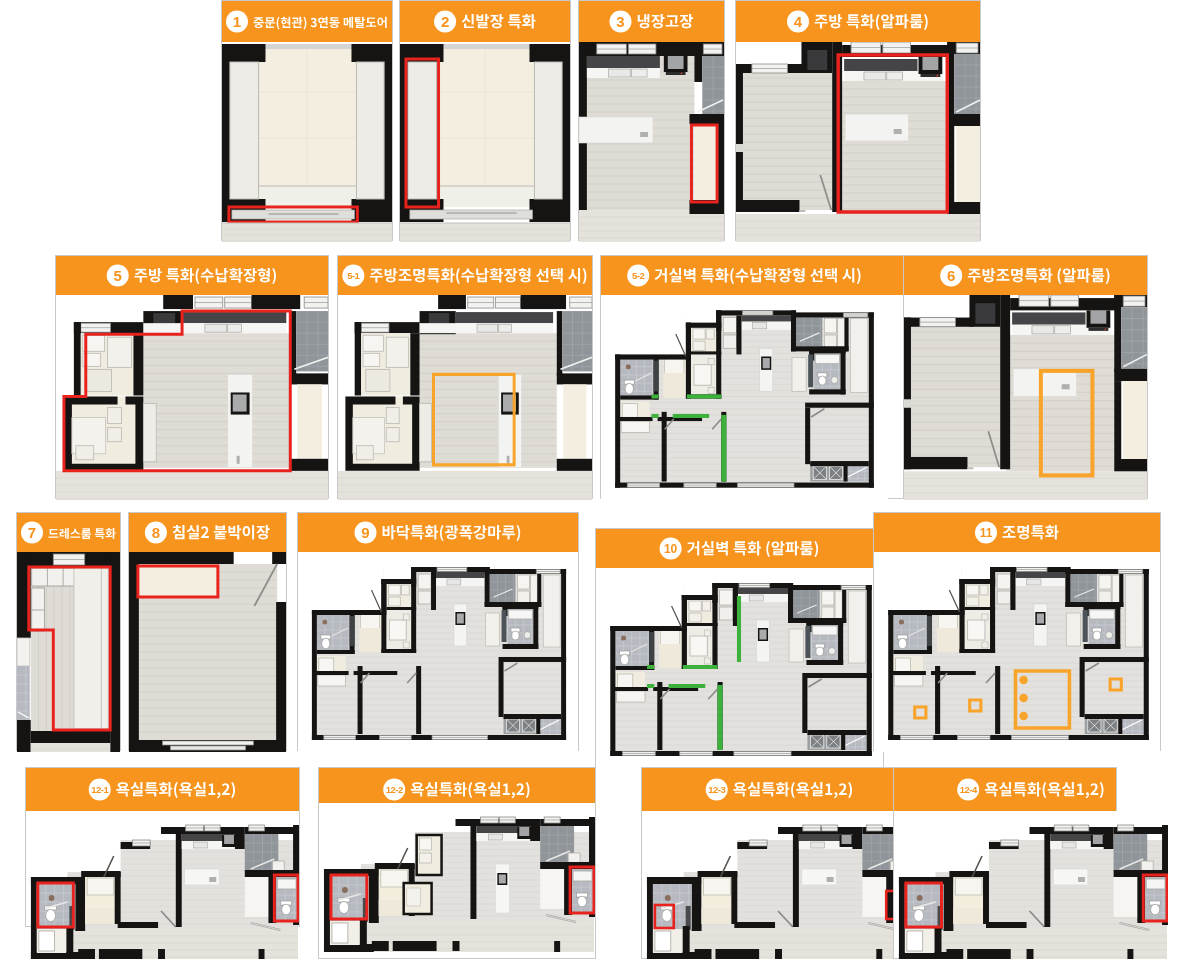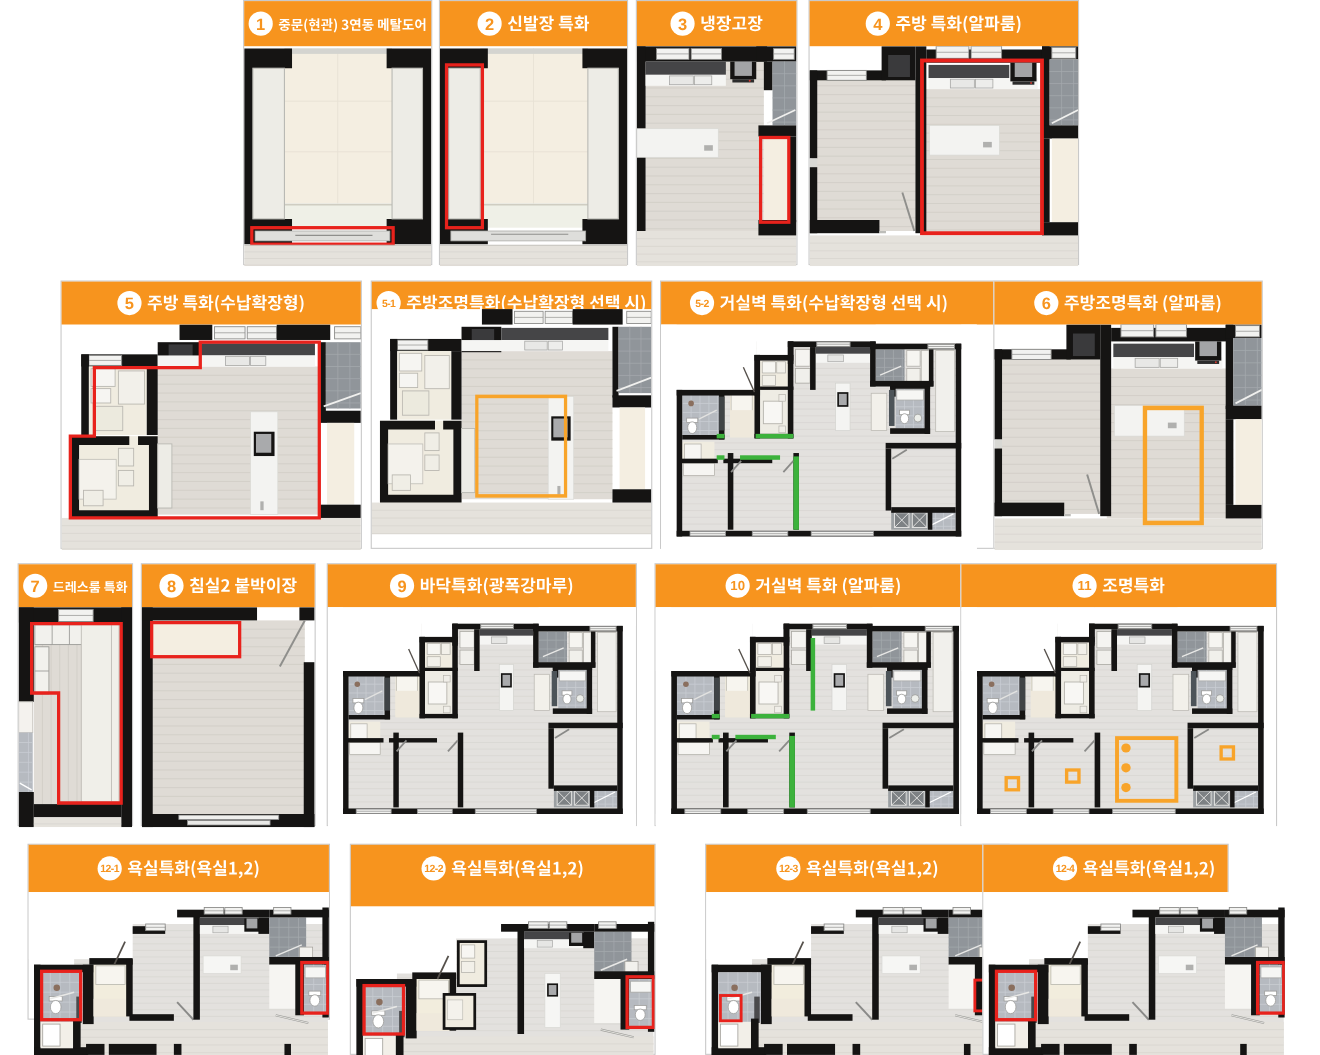--- a/index.html
+++ b/index.html
@@ -307,21 +307,21 @@
 <rect x="243" y="89" width="25" height="74" fill="#f4eee1"></rect>
 
 <rect x="236" y="163" width="38" height="12" fill="#151413"></rect>
 
 <path d="M30 39H127V16H236V175H8V101H30Z" fill="none" stroke="#e8221c" stroke-width="3"></path>
 </svg>
   </div>
 
 <div class="panel" style="left:337px;top:255px;width:256px;height:244px">
 
-<div class="hdr" style="height:25px">
+<div class="hdr" style="height:39px">
       <svg width="254" height="39">
         <circle cx="15.3" cy="19.5" r="11" fill="#ffffff"></circle>
         <text x="15.3" y="22.9" font-family="Liberation Sans, sans-serif" font-size="9.5" font-weight="bold" fill="#f7941e" text-anchor="middle" letter-spacing="-0.5">5-1</text>
         <path transform="translate(31.3 25.0)" d="M5.9 -11.4H7.7V-11Q7.7 -10.2 7.5 -9.5Q7.3 -8.8 6.8 -8.2Q6.3 -7.6 5.6 -7.2Q4.9 -6.7 4 -6.4Q3.1 -6 2 -5.9L1.3 -7.5Q2.2 -7.6 3 -7.9Q3.7 -8.1 4.3 -8.5Q4.8 -8.8 5.2 -9.2Q5.6 -9.6 5.8 -10.1Q5.9 -10.5 5.9 -11ZM6.5 -11.4H8.3V-11Q8.3 -10.5 8.5 -10.1Q8.7 -9.6 9.1 -9.2Q9.4 -8.8 10 -8.5Q10.5 -8.1 11.3 -7.9Q12.1 -7.6 13 -7.5L12.3 -5.9Q11.2 -6 10.3 -6.4Q9.4 -6.7 8.7 -7.2Q8 -7.6 7.5 -8.2Q7 -8.8 6.8 -9.5Q6.5 -10.2 6.5 -11ZM6 -3.9H8.1V1.4H6ZM0.6 -5.1H13.6V-3.4H0.6ZM1.8 -12.2H12.4V-10.6H1.8Z M21.5 -4.2Q23 -4.2 24.1 -3.9Q25.2 -3.5 25.8 -2.9Q26.4 -2.3 26.4 -1.4Q26.4 -0.5 25.8 0.1Q25.2 0.7 24.1 1.1Q23 1.4 21.5 1.4Q20 1.4 18.9 1.1Q17.8 0.7 17.2 0.1Q16.6 -0.5 16.6 -1.4Q16.6 -2.3 17.2 -2.9Q17.8 -3.5 18.9 -3.9Q20 -4.2 21.5 -4.2ZM21.5 -2.6Q20.6 -2.6 20 -2.5Q19.3 -2.3 19 -2.1Q18.7 -1.8 18.7 -1.4Q18.7 -1 19 -0.7Q19.3 -0.5 20 -0.3Q20.6 -0.2 21.5 -0.2Q22.4 -0.2 23 -0.3Q23.7 -0.5 24 -0.7Q24.3 -1 24.3 -1.4Q24.3 -1.8 24 -2.1Q23.7 -2.3 23 -2.5Q22.4 -2.6 21.5 -2.6ZM24.1 -13H26.2V-4.5H24.1ZM25.6 -9.6H28.1V-7.9H25.6ZM15.3 -12.1H17.3V-10.3H20.2V-12.1H22.2V-5.3H15.3ZM17.3 -8.7V-6.9H20.2V-8.7Z M29.2 -2H42.2V-0.3H29.2ZM34.6 -5.1H36.7V-1.5H34.6ZM34.6 -11.1H36.3V-10.6Q36.3 -9.7 36 -8.9Q35.8 -8 35.3 -7.3Q34.8 -6.6 34.1 -6.1Q33.4 -5.5 32.5 -5.1Q31.6 -4.7 30.5 -4.5L29.7 -6.1Q30.6 -6.3 31.4 -6.6Q32.2 -6.9 32.8 -7.3Q33.4 -7.8 33.7 -8.3Q34.1 -8.8 34.3 -9.4Q34.6 -10 34.6 -10.6ZM35 -11.1H36.7V-10.6Q36.7 -10 36.9 -9.4Q37.1 -8.9 37.5 -8.3Q37.9 -7.8 38.5 -7.4Q39.1 -7 39.9 -6.6Q40.7 -6.3 41.7 -6.2L40.9 -4.6Q39.8 -4.8 38.8 -5.2Q37.9 -5.6 37.2 -6.1Q36.5 -6.7 36 -7.4Q35.5 -8 35.2 -8.9Q35 -9.7 35 -10.6ZM30.2 -11.9H41V-10.3H30.2Z M50.3 -10.9H54V-9.3H50.3ZM50.3 -8H54.1V-6.4H50.3ZM53.4 -13H55.4V-4.6H53.4ZM44 -11.9H50.8V-5.3H44ZM48.8 -10.3H46V-7H48.8ZM50.6 -4.2Q52.8 -4.2 54.2 -3.5Q55.5 -2.7 55.5 -1.4Q55.5 -0.1 54.2 0.6Q52.8 1.4 50.6 1.4Q48.3 1.4 47 0.6Q45.6 -0.1 45.6 -1.4Q45.6 -2.7 47 -3.5Q48.3 -4.2 50.6 -4.2ZM50.6 -2.6Q49.6 -2.6 49 -2.5Q48.4 -2.4 48 -2.1Q47.7 -1.8 47.7 -1.4Q47.7 -1 48 -0.7Q48.4 -0.5 49 -0.3Q49.6 -0.2 50.6 -0.2Q51.5 -0.2 52.1 -0.3Q52.8 -0.5 53.1 -0.7Q53.4 -1 53.4 -1.4Q53.4 -1.8 53.1 -2.1Q52.8 -2.4 52.1 -2.5Q51.5 -2.6 50.6 -2.6Z M57.7 -5.5H70.6V-3.9H57.7ZM59.1 -3H69.1V1.4H67V-1.4H59.1ZM59.3 -8H69.3V-6.4H59.3ZM59.3 -12.7H69.2V-11.1H61.3V-7.2H59.3ZM60.7 -10.3H68.8V-8.8H60.7Z M75.2 -4.5H77.3V-2.2H75.2ZM81.3 -13H83.3V1.4H81.3ZM82.6 -7.2H85.2V-5.5H82.6ZM72 -1 71.8 -2.7Q73 -2.7 74.5 -2.7Q76 -2.7 77.5 -2.8Q79.1 -2.9 80.6 -3.1L80.7 -1.6Q79.2 -1.3 77.7 -1.2Q76.1 -1.1 74.7 -1Q73.2 -1 72 -1ZM72 -11.4H80.5V-9.8H72ZM76.3 -9.2Q77.3 -9.2 78.1 -8.9Q78.9 -8.5 79.3 -7.9Q79.8 -7.3 79.8 -6.5Q79.8 -5.7 79.3 -5.1Q78.9 -4.5 78.1 -4.2Q77.3 -3.8 76.3 -3.8Q75.3 -3.8 74.5 -4.2Q73.7 -4.5 73.2 -5.1Q72.8 -5.7 72.8 -6.5Q72.8 -7.3 73.2 -7.9Q73.7 -8.5 74.5 -8.9Q75.3 -9.2 76.3 -9.2ZM76.3 -7.7Q75.6 -7.7 75.2 -7.4Q74.7 -7.1 74.7 -6.5Q74.7 -6 75.2 -5.7Q75.6 -5.4 76.3 -5.4Q77 -5.4 77.4 -5.7Q77.8 -6 77.8 -6.5Q77.8 -7.1 77.4 -7.4Q77 -7.7 76.3 -7.7ZM75.2 -12.9H77.3V-10.2H75.2Z M89.2 3.1Q88.1 1.3 87.5 -0.6Q86.9 -2.6 86.9 -4.9Q86.9 -7.2 87.5 -9.2Q88.1 -11.1 89.2 -12.9L90.6 -12.3Q89.6 -10.6 89.2 -8.7Q88.7 -6.8 88.7 -4.9Q88.7 -3 89.2 -1.1Q89.6 0.8 90.6 2.5Z M97.5 -12.6H99.3V-11.9Q99.3 -11.1 99 -10.3Q98.8 -9.5 98.3 -8.9Q97.8 -8.2 97 -7.7Q96.3 -7.1 95.4 -6.8Q94.5 -6.4 93.3 -6.2L92.5 -7.9Q93.5 -8 94.3 -8.3Q95.1 -8.6 95.7 -9Q96.3 -9.4 96.7 -9.9Q97.1 -10.4 97.3 -10.9Q97.5 -11.4 97.5 -11.9ZM97.8 -12.6H99.6V-11.9Q99.6 -11.4 99.8 -10.9Q100 -10.4 100.4 -9.9Q100.8 -9.4 101.4 -9Q102 -8.6 102.8 -8.3Q103.6 -8 104.6 -7.9L103.8 -6.2Q102.6 -6.4 101.7 -6.8Q100.8 -7.1 100.1 -7.7Q99.3 -8.2 98.9 -8.9Q98.4 -9.5 98.1 -10.3Q97.8 -11.1 97.8 -11.9ZM97.5 -3.9H99.5V1.4H97.5ZM92.1 -5.2H105V-3.5H92.1Z M115.5 -13H117.6V-5.4H115.5ZM117 -10.1H119.5V-8.4H117ZM106.9 -12.4H108.9V-6.5H106.9ZM106.9 -7.5H108.1Q109.6 -7.5 111.1 -7.7Q112.7 -7.8 114.4 -8.1L114.7 -6.5Q112.9 -6.1 111.3 -6Q109.6 -5.9 108.1 -5.9H106.9ZM108.2 -4.8H110.2V-3.3H115.6V-4.8H117.6V1.2H108.2ZM110.2 -1.7V-0.4H115.6V-1.7Z M123.8 -6.4H125.9V-4.4H123.8ZM129.9 -13H132V-3.2H129.9ZM131.2 -8.9H133.8V-7.2H131.2ZM120.6 -3.5 120.4 -5.1Q121.7 -5.1 123.2 -5.1Q124.7 -5.1 126.3 -5.2Q127.8 -5.3 129.3 -5.5L129.4 -4Q127.9 -3.8 126.4 -3.7Q124.8 -3.6 123.4 -3.5Q121.9 -3.5 120.6 -3.5ZM122.2 -2.6H132V1.4H129.9V-1H122.2ZM120.8 -11.9H128.9V-10.5H120.8ZM124.8 -10.1Q126.4 -10.1 127.4 -9.5Q128.3 -9 128.3 -8Q128.3 -7 127.4 -6.4Q126.4 -5.8 124.8 -5.8Q123.3 -5.8 122.3 -6.4Q121.3 -7 121.3 -8Q121.3 -9 122.3 -9.5Q123.3 -10.1 124.8 -10.1ZM124.8 -8.8Q124.1 -8.8 123.7 -8.6Q123.3 -8.4 123.3 -8Q123.3 -7.6 123.7 -7.4Q124.1 -7.2 124.8 -7.2Q125.6 -7.2 126 -7.4Q126.4 -7.6 126.4 -8Q126.4 -8.4 126 -8.6Q125.6 -8.8 124.8 -8.8ZM123.8 -13.1H125.9V-11.3H123.8Z M138 -11.4H139.7V-10.5Q139.7 -9.1 139.3 -7.9Q138.8 -6.7 137.9 -5.7Q137 -4.8 135.7 -4.4L134.6 -6Q135.8 -6.4 136.6 -7.1Q137.3 -7.8 137.7 -8.7Q138 -9.6 138 -10.5ZM138.4 -11.4H140.1V-10.5Q140.1 -9.6 140.5 -8.9Q140.8 -8.1 141.5 -7.5Q142.2 -6.8 143.4 -6.5L142.4 -4.9Q141 -5.3 140.2 -6.1Q139.3 -7 138.9 -8.1Q138.4 -9.2 138.4 -10.5ZM135.2 -12H142.9V-10.4H135.2ZM144.1 -13H146.1V-4.5H144.1ZM145.6 -9.7H148V-8H145.6ZM141.4 -4.2Q142.9 -4.2 144 -3.9Q145.1 -3.5 145.7 -2.9Q146.3 -2.3 146.3 -1.4Q146.3 -0.5 145.7 0.1Q145.1 0.7 144 1Q142.9 1.4 141.4 1.4Q140 1.4 138.9 1Q137.8 0.7 137.2 0.1Q136.6 -0.5 136.6 -1.4Q136.6 -2.3 137.2 -2.9Q137.8 -3.5 138.9 -3.9Q140 -4.2 141.4 -4.2ZM141.4 -2.6Q140.5 -2.6 139.9 -2.5Q139.3 -2.4 139 -2.1Q138.6 -1.8 138.6 -1.4Q138.6 -1 139 -0.7Q139.3 -0.5 139.9 -0.3Q140.5 -0.2 141.4 -0.2Q142.4 -0.2 143 -0.3Q143.6 -0.5 143.9 -0.7Q144.2 -1 144.2 -1.4Q144.2 -1.8 143.9 -2.1Q143.6 -2.4 143 -2.5Q142.4 -2.6 141.4 -2.6Z M157.2 -9.8H159.8V-8.2H157.2ZM157.2 -7H159.8V-5.3H157.2ZM149.1 -11.7H157V-10.1H149.1ZM153.2 -9.6Q154.2 -9.6 154.9 -9.2Q155.7 -8.9 156.1 -8.3Q156.5 -7.7 156.5 -6.9Q156.5 -6.1 156.1 -5.5Q155.7 -4.9 154.9 -4.5Q154.2 -4.2 153.2 -4.2Q152.2 -4.2 151.4 -4.5Q150.7 -4.9 150.2 -5.5Q149.8 -6.1 149.8 -6.9Q149.8 -7.7 150.2 -8.3Q150.7 -8.9 151.4 -9.2Q152.2 -9.6 153.2 -9.6ZM153.2 -8Q152.5 -8 152.1 -7.7Q151.7 -7.5 151.7 -6.9Q151.7 -6.3 152.1 -6Q152.5 -5.7 153.2 -5.7Q153.8 -5.7 154.2 -6Q154.6 -6.3 154.6 -6.9Q154.6 -7.5 154.2 -7.7Q153.8 -8 153.2 -8ZM152.1 -13.1H154.2V-10.6H152.1ZM159 -13H161.1V-3.8H159ZM156.2 -3.7Q157.8 -3.7 158.9 -3.4Q160 -3.1 160.6 -2.5Q161.2 -1.9 161.2 -1.1Q161.2 -0.4 160.6 0.2Q160 0.8 158.9 1.1Q157.8 1.4 156.2 1.4Q154.7 1.4 153.6 1.1Q152.5 0.8 151.9 0.2Q151.3 -0.4 151.3 -1.1Q151.3 -1.9 151.9 -2.5Q152.5 -3.1 153.6 -3.4Q154.7 -3.7 156.2 -3.7ZM156.2 -2.1Q154.9 -2.1 154.2 -1.9Q153.5 -1.6 153.5 -1.1Q153.5 -0.7 154.2 -0.4Q154.9 -0.2 156.2 -0.2Q157.6 -0.2 158.3 -0.4Q159 -0.7 159 -1.1Q159 -1.6 158.3 -1.9Q157.6 -2.1 156.2 -2.1Z M174.2 -9.9H177.5V-8.3H174.2ZM170.2 -12.1H171.8V-10.6Q171.8 -9.1 171.4 -7.8Q171 -6.5 170.1 -5.6Q169.2 -4.6 167.9 -4.1L166.8 -5.7Q167.7 -6 168.3 -6.5Q169 -7 169.4 -7.7Q169.8 -8.3 170 -9.1Q170.2 -9.8 170.2 -10.6ZM170.6 -12.1H172.2V-10.5Q172.2 -9.8 172.4 -9.2Q172.6 -8.5 173 -7.9Q173.4 -7.3 174 -6.8Q174.6 -6.4 175.4 -6.1L174.4 -4.5Q173.1 -5 172.2 -5.9Q171.4 -6.8 171 -8Q170.6 -9.2 170.6 -10.5ZM176.8 -13H178.9V-2.4H176.8ZM169.4 -0.5H179.2V1.1H169.4ZM169.4 -3.4H171.4V0.4H169.4Z M181.6 -6.4H182.6Q183.6 -6.4 184.5 -6.5Q185.3 -6.5 186 -6.5Q186.8 -6.6 187.6 -6.7L187.8 -5.1Q187 -5 186.2 -4.9Q185.4 -4.8 184.5 -4.8Q183.7 -4.8 182.6 -4.8H181.6ZM181.6 -12H187.3V-10.4H183.6V-5.5H181.6ZM183 -9.2H187.1V-7.7H183ZM191.4 -13H193.4V-4.2H191.4ZM189.7 -9.5H192V-7.8H189.7ZM188.3 -12.7H190.3V-4.3H188.3ZM183.5 -3.6H193.4V1.4H191.3V-2H183.5Z M202.4 -11.9H204.1V-9.8Q204.1 -8.4 203.8 -7.1Q203.6 -5.8 203.1 -4.7Q202.6 -3.6 201.8 -2.8Q201 -1.9 200 -1.4L198.7 -3.1Q199.7 -3.6 200.4 -4.3Q201 -4.9 201.5 -5.8Q202 -6.7 202.2 -7.7Q202.4 -8.7 202.4 -9.8ZM202.8 -11.9H204.5V-9.8Q204.5 -8.8 204.7 -7.8Q204.9 -6.9 205.4 -6Q205.8 -5.2 206.5 -4.5Q207.1 -3.9 208.1 -3.5L206.9 -1.8Q205.8 -2.3 205.1 -3.1Q204.3 -3.9 203.8 -4.9Q203.3 -6 203.1 -7.2Q202.8 -8.5 202.8 -9.8ZM208.7 -13H210.8V1.4H208.7Z M214.8 3.1 213.3 2.5Q214.3 0.8 214.8 -1.1Q215.2 -3 215.2 -4.9Q215.2 -6.8 214.8 -8.7Q214.3 -10.6 213.3 -12.3L214.8 -12.9Q215.9 -11.1 216.5 -9.2Q217.1 -7.2 217.1 -4.9Q217.1 -2.6 216.5 -0.6Q215.9 1.3 214.8 3.1Z" fill="#ffffff"></path>
       </svg>
     </div>
 
 <svg width="254" height="205" viewBox="0 0 274 204" preserveAspectRatio="none">
 
 <rect x="88" y="38" width="148" height="134" fill="#dfdbd5"></rect>
@@ -860,21 +860,21 @@
       <line x1="240" y1="19.5" x2="264" y2="19.5" stroke="#8a8a88" stroke-width="0.6"></line>
 
 <line x1="74" y1="38" x2="84" y2="60" stroke="#55504b" stroke-width="1.2"></line>
 
 <line x1="63" y1="131" x2="72" y2="121" stroke="#8a8a88" stroke-width="1.6"></line>
 <line x1="110" y1="131" x2="119" y2="121" stroke="#8a8a88" stroke-width="1.6"></line>
 <line x1="208" y1="119" x2="221" y2="111" stroke="#8a8a88" stroke-width="1.6"></line>
 </svg>
   </div>
 
-<div class="panel" style="left:595px;top:512px;width:289px;height:239px">
+<div class="panel" style="left:595px;top:528px;width:289px;height:239px">
 
 <div class="hdr" style="height:39px">
       <svg width="287" height="39">
         <circle cx="74.6" cy="19.5" r="11" fill="#ffffff"></circle>
         <text x="74.6" y="23.8" font-family="Liberation Sans, sans-serif" font-size="12" font-weight="bold" fill="#f7941e" text-anchor="middle">10</text>
         <path transform="translate(90.6 25.0)" d="M10.6 -13H12.6V1.4H10.6ZM7.8 -7.5H11.6V-5.8H7.8ZM5.9 -11.5H7.9Q7.9 -9.9 7.6 -8.4Q7.3 -6.9 6.6 -5.6Q5.9 -4.3 4.6 -3.2Q3.4 -2 1.5 -1.1L0.5 -2.7Q2 -3.5 3 -4.3Q4.1 -5.2 4.7 -6.2Q5.3 -7.3 5.6 -8.5Q5.9 -9.7 5.9 -11.1ZM1.1 -11.5H7V-9.9H1.1Z M24.7 -13H26.8V-5.7H24.7ZM17.2 -5.1H26.8V-1.2H19.3V0.2H17.3V-2.7H24.8V-3.5H17.2ZM17.3 -0.3H27.2V1.3H17.3ZM18.3 -12.7H20V-11.6Q20 -10.3 19.5 -9.1Q19.1 -7.9 18.1 -7Q17.2 -6.1 15.8 -5.7L14.8 -7.3Q15.7 -7.6 16.4 -8Q17 -8.5 17.4 -9.1Q17.9 -9.6 18.1 -10.3Q18.3 -10.9 18.3 -11.6ZM18.7 -12.7H20.4V-11.6Q20.4 -10.9 20.6 -10.3Q20.8 -9.7 21.2 -9.2Q21.6 -8.6 22.2 -8.2Q22.8 -7.8 23.7 -7.5L22.7 -5.9Q21.7 -6.2 20.9 -6.8Q20.2 -7.3 19.7 -8.1Q19.2 -8.8 18.9 -9.7Q18.7 -10.6 18.7 -11.6Z M36.1 -10.9H39.7V-9.2H36.1ZM36.1 -7.9H39.8V-6.3H36.1ZM29.8 -12.1H31.8V-10.1H34.5V-12.1H36.5V-5.1H29.8ZM31.8 -8.6V-6.7H34.5V-8.6ZM31.4 -3.8H41.2V1.4H39.1V-2.1H31.4ZM39.1 -13H41.2V-4.4H39.1Z M46.9 -5.5H59.9V-3.9H46.9ZM48.4 -3H58.3V1.4H56.3V-1.4H48.4ZM48.5 -8H58.5V-6.4H48.5ZM48.5 -12.7H58.4V-11.1H50.6V-7.2H48.5ZM50 -10.3H58.1V-8.8H50Z M64.5 -4.5H66.6V-2.2H64.5ZM70.5 -13H72.6V1.4H70.5ZM71.9 -7.2H74.4V-5.5H71.9ZM61.3 -1 61 -2.7Q62.3 -2.7 63.8 -2.7Q65.2 -2.7 66.8 -2.8Q68.4 -2.9 69.8 -3.1L70 -1.6Q68.5 -1.3 66.9 -1.2Q65.4 -1.1 63.9 -1Q62.5 -1 61.3 -1ZM61.3 -11.4H69.7V-9.8H61.3ZM65.5 -9.2Q66.6 -9.2 67.4 -8.9Q68.2 -8.5 68.6 -7.9Q69.1 -7.3 69.1 -6.5Q69.1 -5.7 68.6 -5.1Q68.2 -4.5 67.4 -4.2Q66.6 -3.8 65.5 -3.8Q64.5 -3.8 63.7 -4.2Q62.9 -4.5 62.5 -5.1Q62 -5.7 62 -6.5Q62 -7.3 62.5 -7.9Q62.9 -8.5 63.7 -8.9Q64.5 -9.2 65.5 -9.2ZM65.5 -7.7Q64.8 -7.7 64.4 -7.4Q64 -7.1 64 -6.5Q64 -6 64.4 -5.7Q64.8 -5.4 65.5 -5.4Q66.2 -5.4 66.7 -5.7Q67.1 -6 67.1 -6.5Q67.1 -7.1 66.7 -7.4Q66.2 -7.7 65.5 -7.7ZM64.5 -12.9H66.6V-10.2H64.5Z M82 3.1Q80.9 1.3 80.3 -0.6Q79.7 -2.6 79.7 -4.9Q79.7 -7.2 80.3 -9.2Q80.9 -11.1 82 -12.9L83.4 -12.3Q82.4 -10.6 82 -8.7Q81.5 -6.8 81.5 -4.9Q81.5 -3 82 -1.1Q82.4 0.8 83.4 2.5Z M94.1 -13H96.1V-5.8H94.1ZM95.3 -10.2H98V-8.5H95.3ZM86.6 -5.2H96.1V-1.3H88.7V0.4H86.7V-2.8H94.1V-3.7H86.6ZM86.7 -0.4H96.5V1.2H86.7ZM88.7 -12.6Q89.8 -12.6 90.7 -12.2Q91.6 -11.7 92.1 -11Q92.6 -10.3 92.6 -9.3Q92.6 -8.4 92.1 -7.6Q91.6 -6.9 90.7 -6.5Q89.8 -6.1 88.7 -6.1Q87.7 -6.1 86.8 -6.5Q85.9 -6.9 85.4 -7.6Q84.9 -8.4 84.9 -9.3Q84.9 -10.3 85.4 -11Q85.9 -11.7 86.8 -12.2Q87.7 -12.6 88.7 -12.6ZM88.7 -10.9Q88.2 -10.9 87.8 -10.7Q87.4 -10.5 87.2 -10.2Q86.9 -9.8 86.9 -9.3Q86.9 -8.8 87.2 -8.4Q87.4 -8.1 87.8 -7.9Q88.2 -7.7 88.7 -7.7Q89.3 -7.7 89.7 -7.9Q90.1 -8.1 90.3 -8.4Q90.6 -8.8 90.6 -9.3Q90.6 -9.8 90.3 -10.2Q90.1 -10.5 89.7 -10.7Q89.3 -10.9 88.7 -10.9Z M99.3 -11.7H107.2V-10H99.3ZM99.1 -1.9 98.9 -3.6Q100.1 -3.6 101.6 -3.6Q103.1 -3.6 104.6 -3.7Q106.2 -3.8 107.6 -4L107.7 -2.5Q106.3 -2.2 104.7 -2.1Q103.2 -2 101.8 -1.9Q100.3 -1.9 99.1 -1.9ZM100.5 -10.4H102.5V-3.1H100.5ZM104 -10.4H106V-3.1H104ZM108.3 -13H110.3V1.4H108.3ZM109.9 -7.5H112.4V-5.8H109.9Z M113.3 -5.8H126.3V-4.2H113.3ZM118.8 -5.2H120.9V-2.5H118.8ZM115 -3.2H124.8V1.2H115ZM122.8 -1.6H117V-0.4H122.8ZM114.9 -12.7H124.8V-8.9H117V-7.3H115V-10.4H122.7V-11.2H114.9ZM115 -8.1H125V-6.5H115Z M129.2 3.1 127.8 2.5Q128.8 0.8 129.2 -1.1Q129.7 -3 129.7 -4.9Q129.7 -6.8 129.2 -8.7Q128.8 -10.6 127.8 -12.3L129.2 -12.9Q130.3 -11.1 130.9 -9.2Q131.5 -7.2 131.5 -4.9Q131.5 -2.6 130.9 -0.6Q130.3 1.3 129.2 3.1Z" fill="#ffffff"></path>
       </svg>
     </div>
 
 <svg width="287" height="200" viewBox="0 0 281 200" preserveAspectRatio="none">
@@ -1301,21 +1301,21 @@
 <rect x="236" y="138" width="6" height="11" fill="#151413"></rect>
 
 <rect x="12" y="72" width="36" height="44" fill="none" stroke="#e8221c" stroke-width="3"></rect>
 
 <rect x="252" y="64" width="24" height="46" fill="none" stroke="#e8221c" stroke-width="3"></rect>
 </svg>
   </div>
 
 <div class="panel" style="left:318px;top:767px;width:278px;height:192px">
 
-<div class="hdr" style="height:56px">
+<div class="hdr" style="height:35px">
       <svg width="276" height="43">
         <circle cx="75.2" cy="21.5" r="11" fill="#ffffff"></circle>
         <text x="75.2" y="24.9" font-family="Liberation Sans, sans-serif" font-size="9.5" font-weight="bold" fill="#f7941e" text-anchor="middle" letter-spacing="-0.5">12-2</text>
         <path transform="translate(91.2 27.0)" d="M3.5 -8.1H5.6V-5.5H3.5ZM8.6 -8.1H10.6V-5.5H8.6ZM7.1 -12.7Q8.7 -12.7 9.9 -12.4Q11 -12.1 11.7 -11.4Q12.3 -10.8 12.3 -9.9Q12.3 -9.1 11.7 -8.4Q11 -7.8 9.9 -7.5Q8.7 -7.1 7.1 -7.1Q5.5 -7.1 4.4 -7.5Q3.2 -7.8 2.6 -8.4Q1.9 -9.1 1.9 -9.9Q1.9 -10.8 2.6 -11.4Q3.2 -12.1 4.4 -12.4Q5.5 -12.7 7.1 -12.7ZM7.1 -11.1Q6.1 -11.1 5.5 -11Q4.8 -10.9 4.4 -10.6Q4.1 -10.3 4.1 -9.9Q4.1 -9.5 4.4 -9.2Q4.8 -9 5.5 -8.8Q6.1 -8.7 7.1 -8.7Q8.1 -8.7 8.8 -8.8Q9.5 -9 9.8 -9.2Q10.2 -9.5 10.2 -9.9Q10.2 -10.3 9.8 -10.6Q9.5 -10.9 8.8 -11Q8.1 -11.1 7.1 -11.1ZM0.6 -5.9H13.6V-4.3H0.6ZM2.1 -3.3H12V1.4H10V-1.7H2.1Z M24.7 -13H26.8V-5.7H24.7ZM17.2 -5.1H26.8V-1.2H19.3V0.2H17.3V-2.7H24.8V-3.5H17.2ZM17.3 -0.3H27.2V1.3H17.3ZM18.3 -12.7H20V-11.6Q20 -10.3 19.5 -9.1Q19.1 -7.9 18.1 -7Q17.2 -6.1 15.8 -5.7L14.8 -7.3Q15.7 -7.6 16.4 -8Q17 -8.5 17.4 -9.1Q17.9 -9.6 18.1 -10.3Q18.3 -10.9 18.3 -11.6ZM18.7 -12.7H20.4V-11.6Q20.4 -10.9 20.6 -10.3Q20.8 -9.7 21.2 -9.2Q21.6 -8.6 22.2 -8.2Q22.8 -7.8 23.7 -7.5L22.7 -5.9Q21.7 -6.2 20.9 -6.8Q20.2 -7.3 19.7 -8.1Q19.2 -8.8 18.9 -9.7Q18.7 -10.6 18.7 -11.6Z M29.1 -5.5H42.1V-3.9H29.1ZM30.6 -3H40.5V1.4H38.5V-1.4H30.6ZM30.7 -8H40.7V-6.4H30.7ZM30.7 -12.7H40.6V-11.1H32.8V-7.2H30.7ZM32.2 -10.3H40.3V-8.8H32.2Z M46.7 -4.5H48.8V-2.2H46.7ZM52.8 -13H54.8V1.4H52.8ZM54.1 -7.2H56.6V-5.5H54.1ZM43.5 -1 43.3 -2.7Q44.5 -2.7 46 -2.7Q47.5 -2.7 49 -2.8Q50.6 -2.9 52 -3.1L52.2 -1.6Q50.7 -1.3 49.1 -1.2Q47.6 -1.1 46.2 -1Q44.7 -1 43.5 -1ZM43.5 -11.4H52V-9.8H43.5ZM47.8 -9.2Q48.8 -9.2 49.6 -8.9Q50.4 -8.5 50.8 -7.9Q51.3 -7.3 51.3 -6.5Q51.3 -5.7 50.8 -5.1Q50.4 -4.5 49.6 -4.2Q48.8 -3.8 47.8 -3.8Q46.7 -3.8 45.9 -4.2Q45.1 -4.5 44.7 -5.1Q44.3 -5.7 44.3 -6.5Q44.3 -7.3 44.7 -7.9Q45.1 -8.5 45.9 -8.9Q46.7 -9.2 47.8 -9.2ZM47.8 -7.7Q47.1 -7.7 46.6 -7.4Q46.2 -7.1 46.2 -6.5Q46.2 -6 46.6 -5.7Q47.1 -5.4 47.8 -5.4Q48.5 -5.4 48.9 -5.7Q49.3 -6 49.3 -6.5Q49.3 -7.1 48.9 -7.4Q48.5 -7.7 47.8 -7.7ZM46.7 -12.9H48.8V-10.2H46.7Z M60.7 3.1Q59.6 1.3 59 -0.6Q58.4 -2.6 58.4 -4.9Q58.4 -7.2 59 -9.2Q59.6 -11.1 60.7 -12.9L62.1 -12.3Q61.1 -10.6 60.7 -8.7Q60.2 -6.8 60.2 -4.9Q60.2 -3 60.7 -1.1Q61.1 0.8 62.1 2.5Z M66.4 -8.1H68.5V-5.5H66.4ZM71.5 -8.1H73.5V-5.5H71.5ZM70 -12.7Q71.6 -12.7 72.8 -12.4Q73.9 -12.1 74.6 -11.4Q75.2 -10.8 75.2 -9.9Q75.2 -9.1 74.6 -8.4Q73.9 -7.8 72.8 -7.5Q71.6 -7.1 70 -7.1Q68.4 -7.1 67.3 -7.5Q66.1 -7.8 65.5 -8.4Q64.8 -9.1 64.8 -9.9Q64.8 -10.8 65.5 -11.4Q66.1 -12.1 67.3 -12.4Q68.4 -12.7 70 -12.7ZM70 -11.1Q69 -11.1 68.4 -11Q67.7 -10.9 67.3 -10.6Q67 -10.3 67 -9.9Q67 -9.5 67.3 -9.2Q67.7 -9 68.4 -8.8Q69 -8.7 70 -8.7Q71 -8.7 71.7 -8.8Q72.4 -9 72.7 -9.2Q73.1 -9.5 73.1 -9.9Q73.1 -10.3 72.7 -10.6Q72.4 -10.9 71.7 -11Q71 -11.1 70 -11.1ZM63.5 -5.9H76.5V-4.3H63.5ZM65 -3.3H74.9V1.4H72.9V-1.7H65Z M87.6 -13H89.7V-5.7H87.6ZM80.1 -5.1H89.7V-1.2H82.2V0.2H80.2V-2.7H87.7V-3.5H80.1ZM80.2 -0.3H90.1V1.3H80.2ZM81.2 -12.7H82.9V-11.6Q82.9 -10.3 82.4 -9.1Q82 -7.9 81 -7Q80.1 -6.1 78.7 -5.7L77.7 -7.3Q78.6 -7.6 79.3 -8Q79.9 -8.5 80.3 -9.1Q80.8 -9.6 81 -10.3Q81.2 -10.9 81.2 -11.6ZM81.6 -12.7H83.3V-11.6Q83.3 -10.9 83.5 -10.3Q83.6 -9.7 84.1 -9.2Q84.5 -8.6 85.1 -8.2Q85.7 -7.8 86.6 -7.5L85.6 -5.9Q84.6 -6.2 83.8 -6.8Q83.1 -7.3 82.6 -8.1Q82.1 -8.8 81.8 -9.7Q81.6 -10.6 81.6 -11.6Z M92.7 0V-1.9H95.2V-9.1H93.1V-10.5Q93.9 -10.7 94.6 -10.9Q95.2 -11.1 95.7 -11.5H97.4V-1.9H99.6V0Z M101.9 3.3 101.4 2.1Q102.3 1.7 102.8 1.1Q103.3 0.6 103.3 -0.1L103.2 -1.7L104 -0.4Q103.8 -0.2 103.6 -0.1Q103.4 -0.1 103.1 -0.1Q102.5 -0.1 102.1 -0.4Q101.7 -0.8 101.7 -1.4Q101.7 -2 102.1 -2.4Q102.6 -2.8 103.2 -2.8Q103.9 -2.8 104.4 -2.2Q104.8 -1.6 104.8 -0.5Q104.8 0.9 104 1.8Q103.3 2.8 101.9 3.3Z M106.3 0V-1.3Q107.8 -2.7 108.9 -3.9Q110 -5.1 110.6 -6.1Q111.2 -7.2 111.2 -8Q111.2 -8.6 111 -9Q110.8 -9.4 110.4 -9.7Q110.1 -9.9 109.5 -9.9Q108.9 -9.9 108.4 -9.5Q107.8 -9.2 107.4 -8.7L106.2 -9.9Q106.9 -10.8 107.8 -11.2Q108.6 -11.7 109.8 -11.7Q110.9 -11.7 111.7 -11.2Q112.5 -10.8 113 -10Q113.4 -9.2 113.4 -8.2Q113.4 -7.1 112.9 -6Q112.4 -5 111.5 -3.9Q110.6 -2.8 109.6 -1.8Q110 -1.8 110.6 -1.9Q111.1 -1.9 111.5 -1.9H114V0Z M117 3.1 115.5 2.5Q116.5 0.8 117 -1.1Q117.4 -3 117.4 -4.9Q117.4 -6.8 117 -8.7Q116.5 -10.6 115.5 -12.3L117 -12.9Q118.1 -11.1 118.7 -9.2Q119.3 -7.2 119.3 -4.9Q119.3 -2.6 118.7 -0.6Q118.1 1.3 117 3.1Z" fill="#ffffff"></path>
       </svg>
     </div>
 
 <svg width="276" height="149" viewBox="0 0 277 149" preserveAspectRatio="none">
 
 <rect x="42" y="29" width="234" height="120" fill="#e3e1de"></rect>

